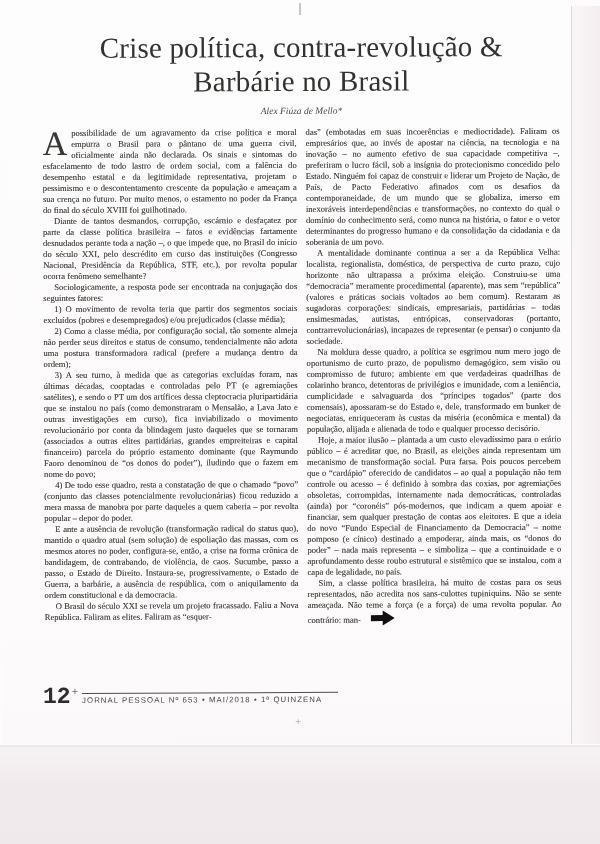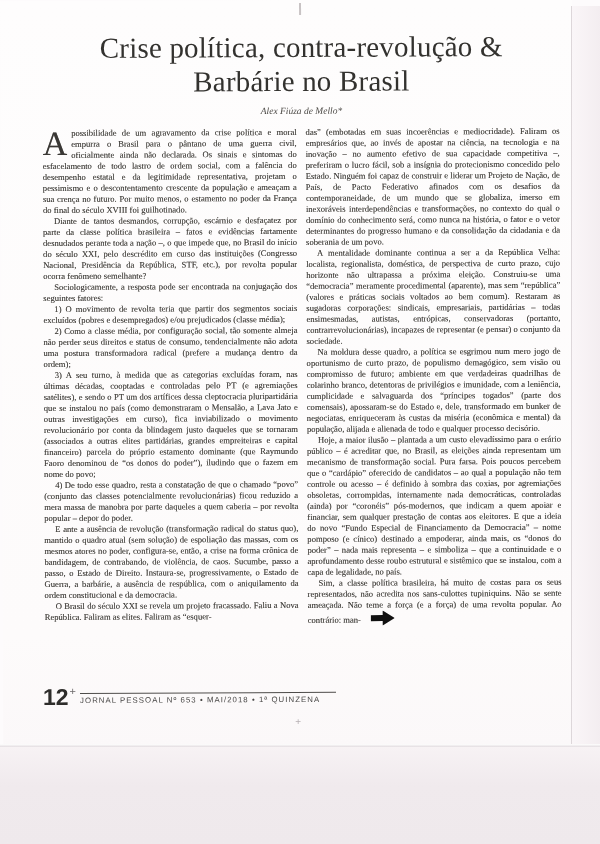--- a/index.html
+++ b/index.html
@@ -67,21 +67,21 @@
   }
   .arrow{
     display:inline-block;margin-left:10px;vertical-align:-3px;
   }
   .arrow svg{display:block;}
   .footer{
     position:absolute;left:40px;top:683px;width:330px;
     display:flex;align-items:flex-start;
   }
   .pagenum{
-    font-family:Liberation Sans, sans-serif;font-weight:700;
+    font-family:Liberation Mono, monospace;font-weight:700;
     font-size:23px;line-height:26px;color:#2e2d2b;
   }
   .footer .plus{
     font:11px "Liberation Sans",sans-serif;color:#6d6a6b;
     margin:1px 0 0 1px;
   }
   .journal-wrap{margin:9px 0 0 4px;}
   .rule{width:256px;border-top:1.4px solid #4e4c4a;}
   .journal{
     display:block;padding-top:2px;

